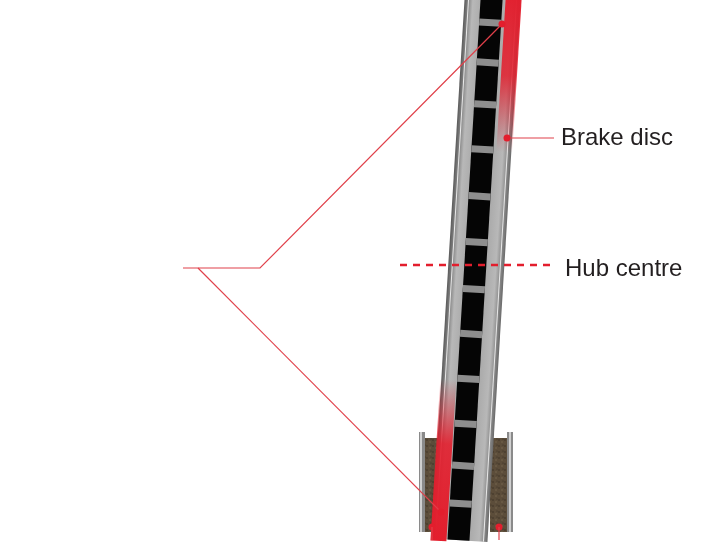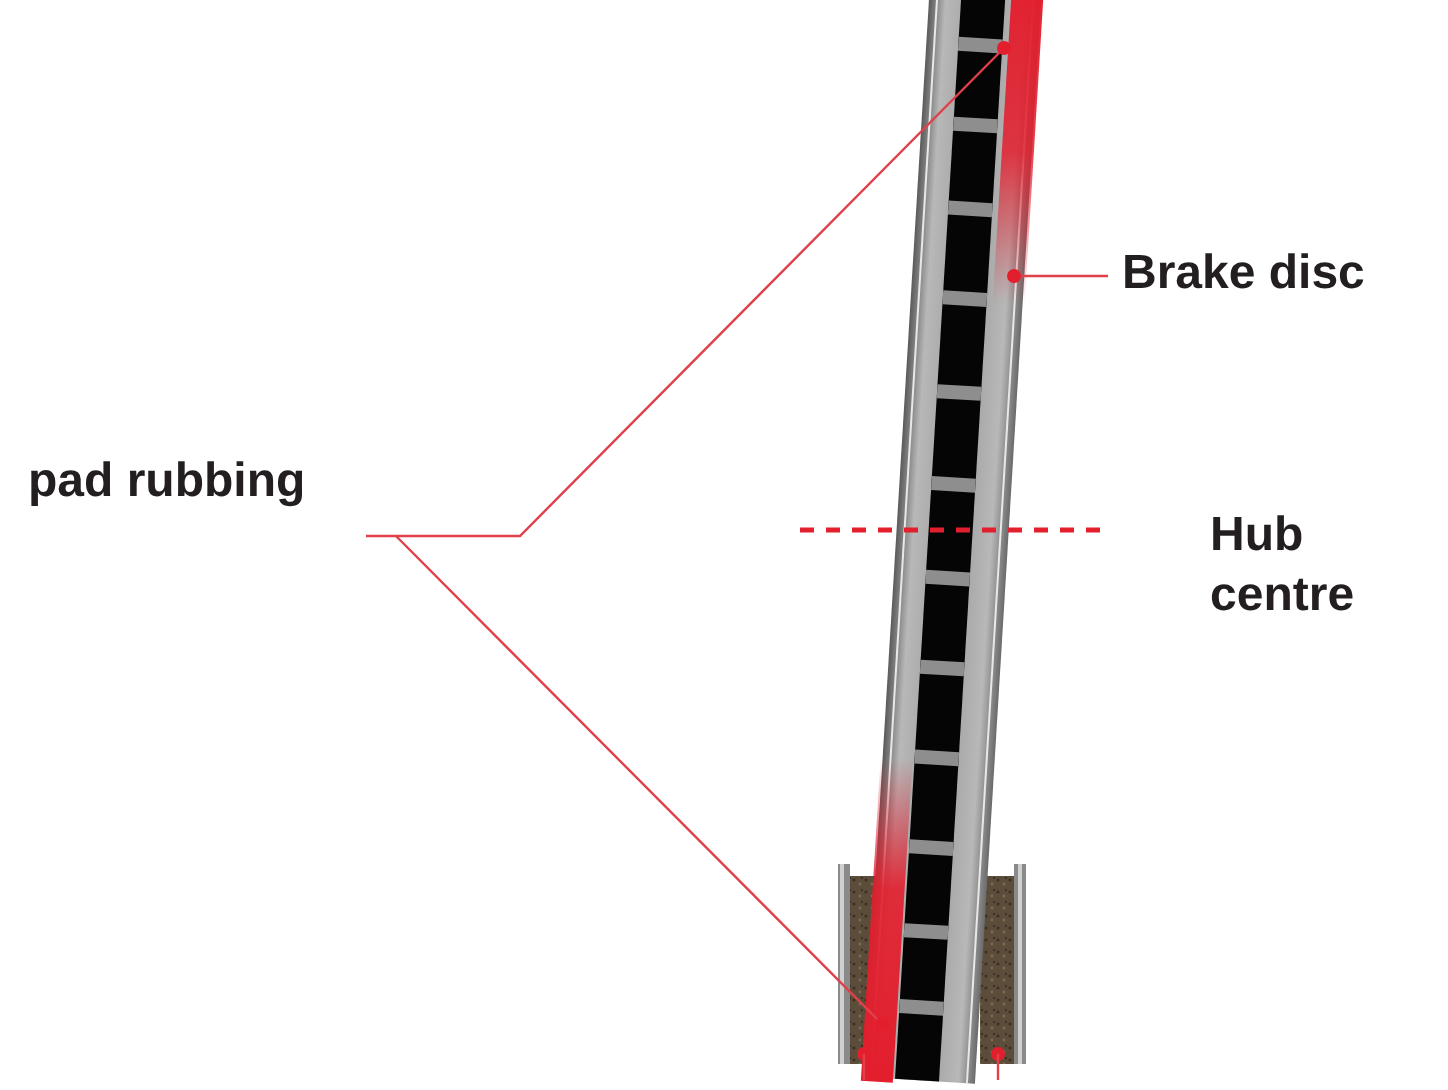--- a/index.html
+++ b/index.html
@@ -1,22 +1,22 @@
 <!DOCTYPE html>
 <html><head>
 <meta charset="utf-8">
 <style>
   html, body { margin: 0; padding: 0; background: #ffffff; }
   body { width: 724px; height: 545px; position: relative; overflow: hidden;
          font-family: "Liberation Sans", sans-serif; }
-  .label { position: absolute; font-weight: bold; color: #231f20; font-size: 24px; line-height: 30px; }
+  .label { position: absolute; font-weight: normal; color: #231f20; font-size: 24px; line-height: 30px; }
   #lbl-wear { left: 14px; top: 226px; width: 200px; }
   #lbl-wear span { display: block; }
   #lbl-disc { left: 561px; top: 122px; }
-  #lbl-hub { left: 565px; top: 253px; margin-left: 40px; }
+  #lbl-hub { left: 565px; top: 253px; }
   svg { position: absolute; left: 0; top: 0; }
 </style>
 </head>
 <body>
 
 <svg width="724" height="545" viewBox="0 0 724 545">
   <defs>
     <linearGradient id="discGrad" x1="0" x2="1" y1="0" y2="0">
       <stop offset="0" stop-color="#5a5a5a"></stop>
       <stop offset="0.15" stop-color="#b8b8b8"></stop>
@@ -97,16 +97,15 @@
     <circle cx="432" cy="527" r="3.5" fill="#e31e2d"></circle>
     <line x1="432" y1="527" x2="432" y2="540" stroke="#e0404a" stroke-width="1.2"></line>
   </g>
   <g>
     <circle cx="499" cy="527" r="3.5" fill="#e31e2d"></circle>
     <line x1="499" y1="527" x2="499" y2="540" stroke="#e0404a" stroke-width="1.2"></line>
   </g>
 </svg>
 
 <div class="label" id="lbl-wear">
-  <span>pad rubbing</span>
 </div>
 <div class="label" id="lbl-disc">Brake disc</div>
 <div class="label" id="lbl-hub">Hub centre</div>
 
 </body></html>

